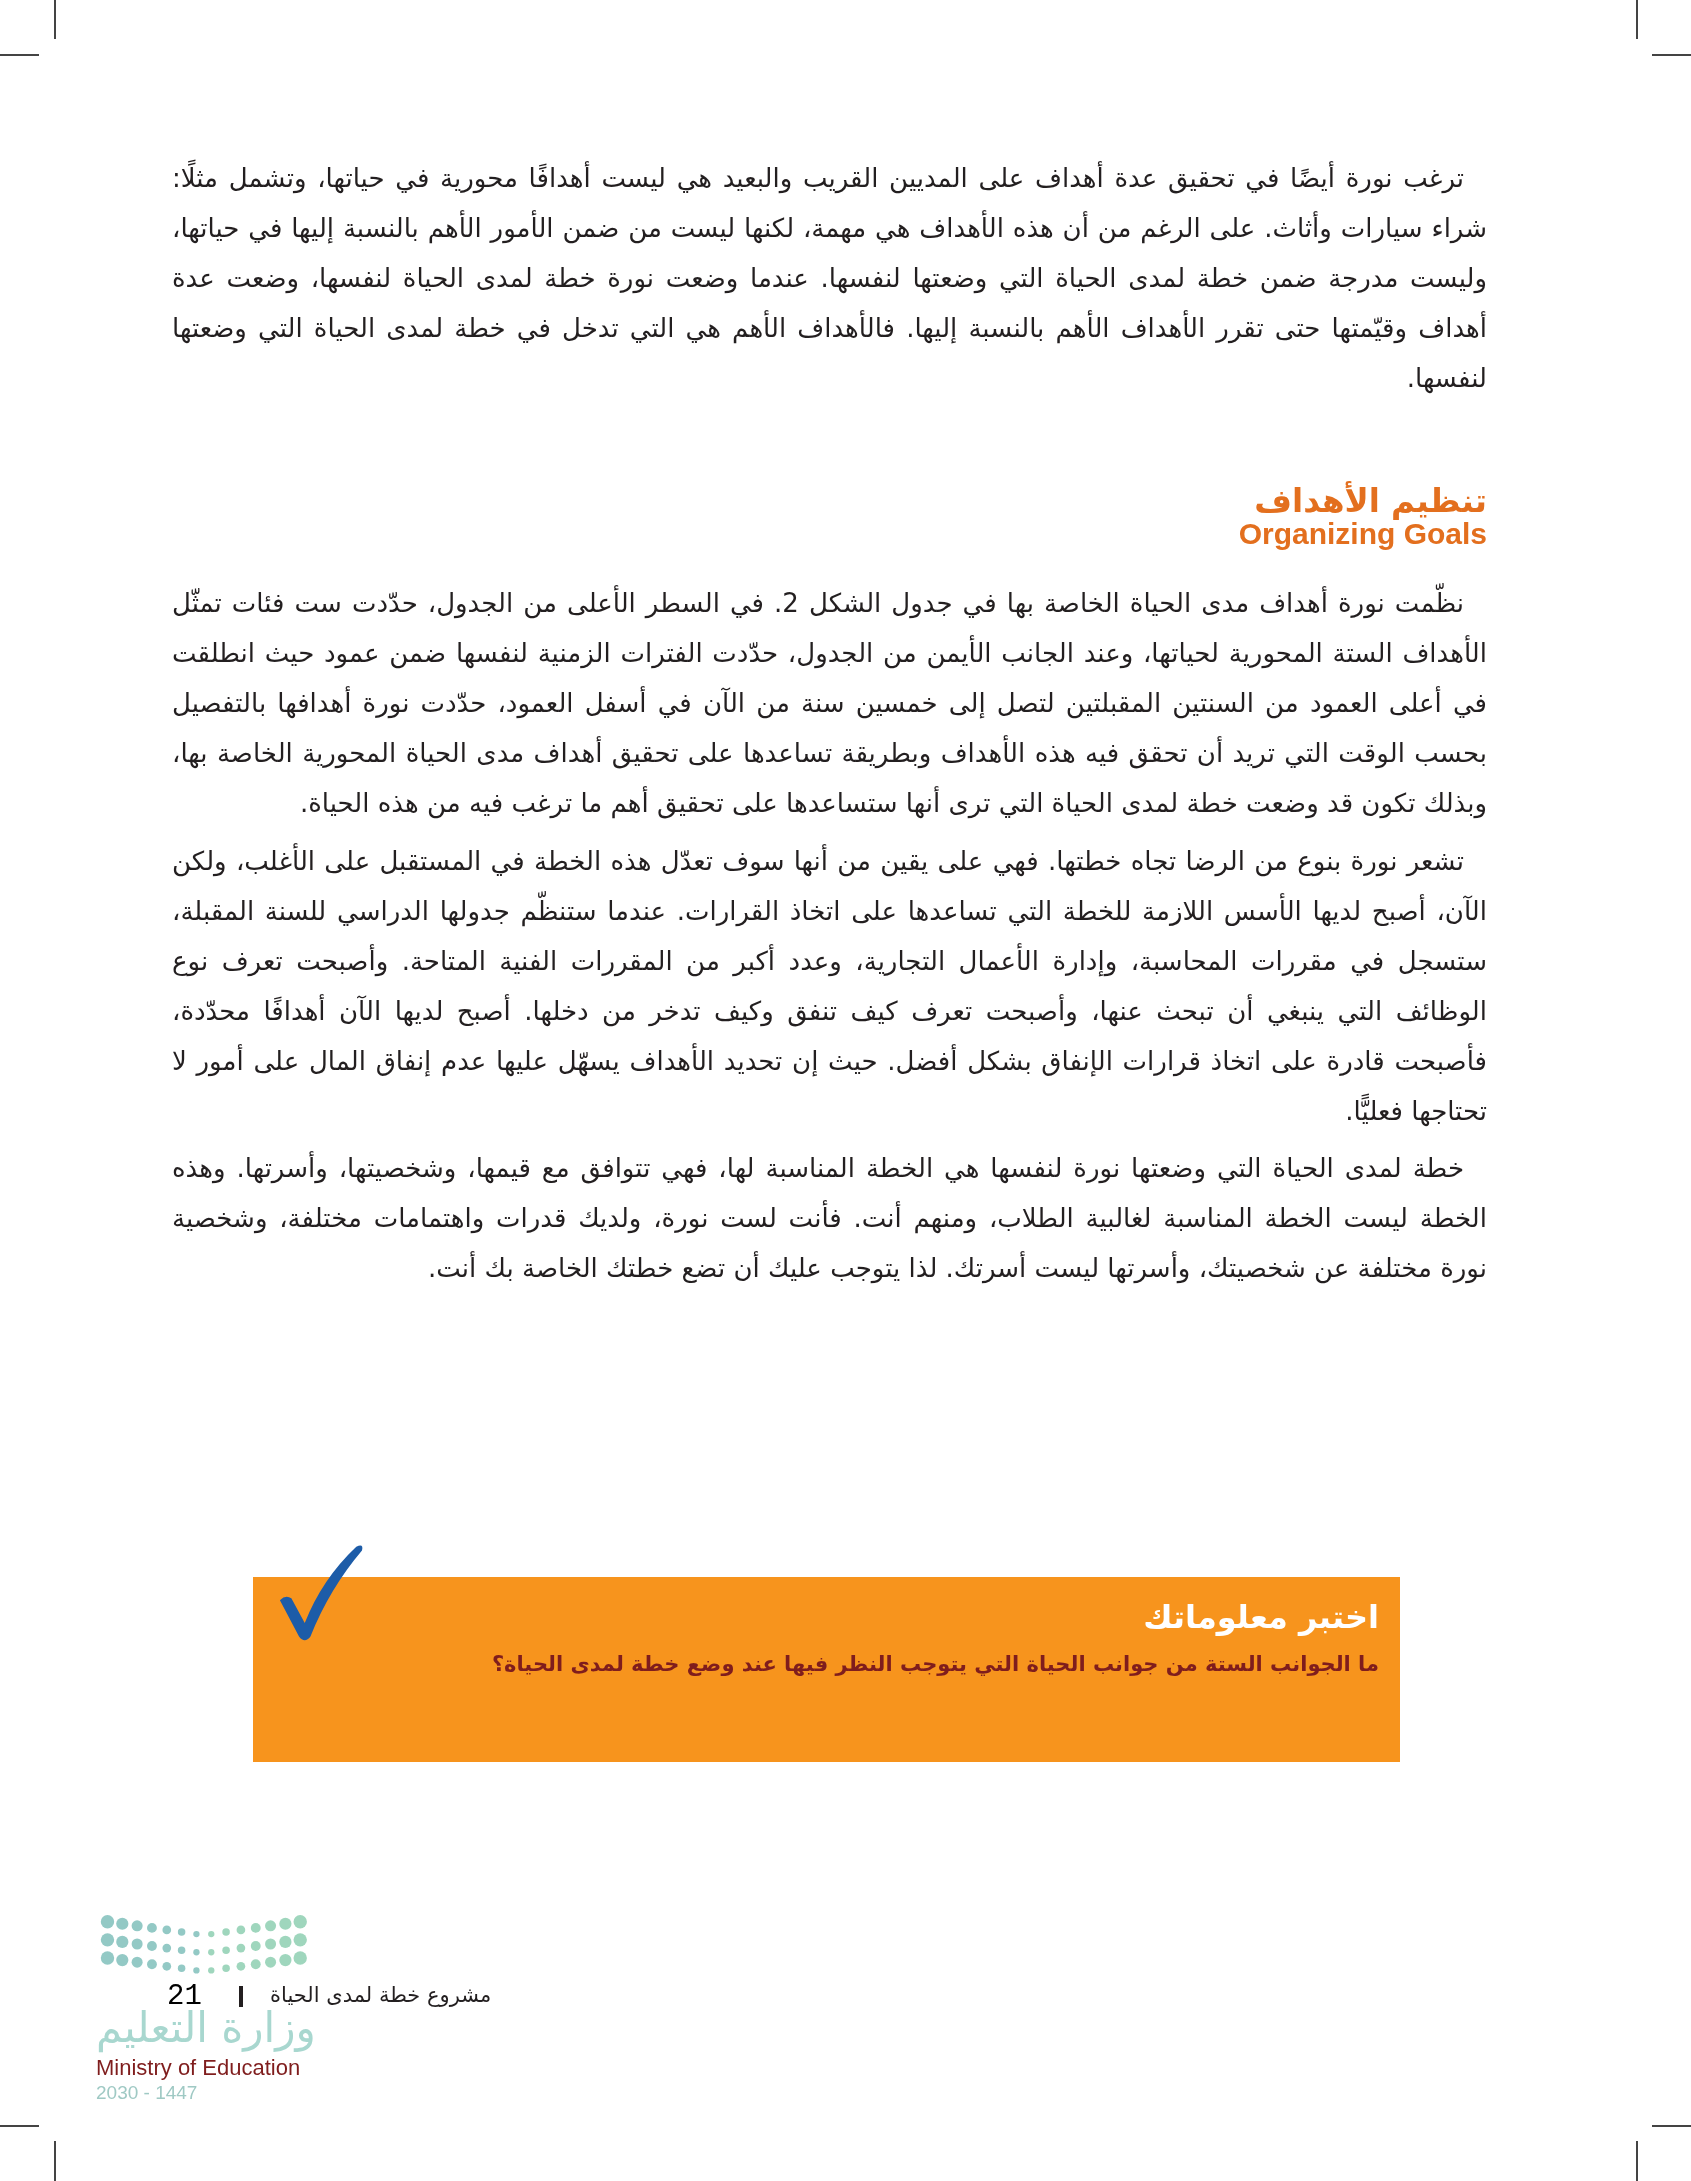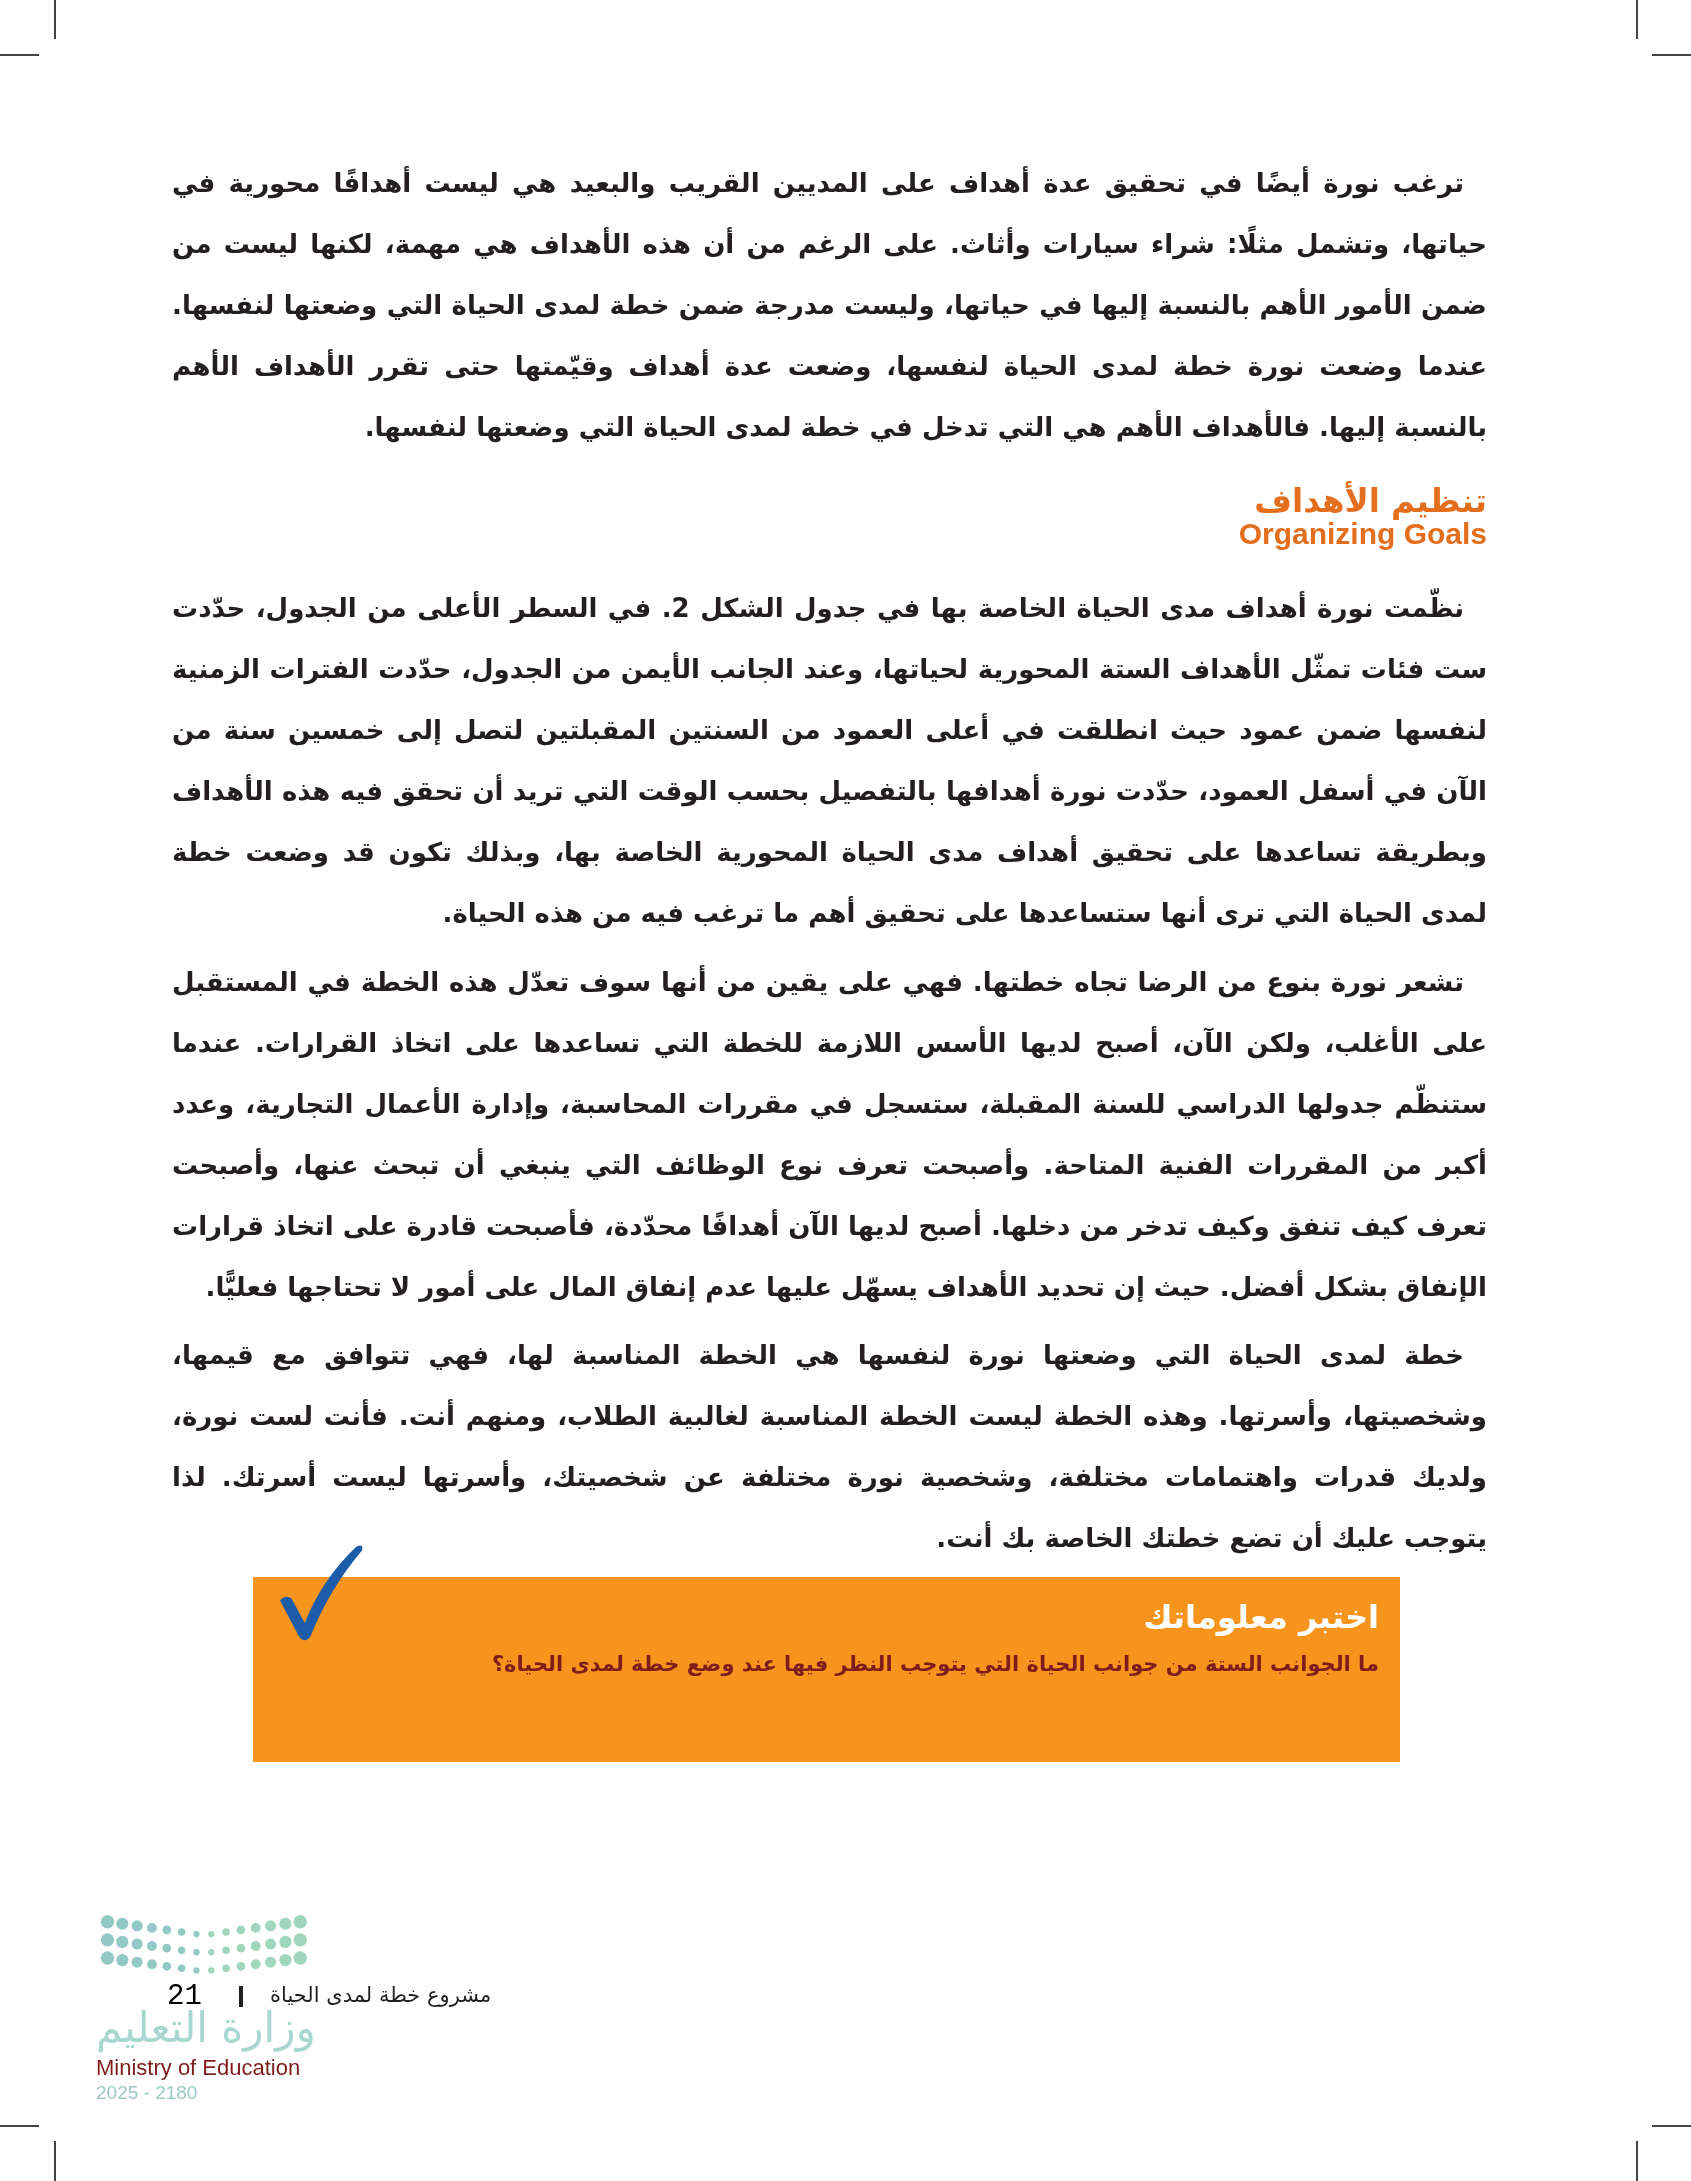--- a/index.html
+++ b/index.html
@@ -1,20 +1,20 @@
 <!DOCTYPE html>
 <html><head>
   <meta charset="utf-8">
   <style>
     html, body { margin:0; padding:0; }
     body { width:1692px; height:2181px; background:#ffffff; position:relative; overflow:hidden;
            font-family:"DejaVu Sans", sans-serif; color:#231f20; }
     .crop { position:absolute; background:#444; }
     .content { position:absolute; left:172px; top:153px; width:1315px; direction:rtl; text-align:justify; }
-    .para { font-size:26px; line-height:61px; margin:0 0 7.6px 0; text-indent:23px; font-weight:bold;
+    .para { font-size:26px; line-height:50px; margin:0 0 7.6px 0; text-indent:23px; font-weight:normal;
             font-family:"DejaVu Sans", sans-serif; letter-spacing:-0.3px; }
     .heading-ar { position:absolute; right:205px; top:466px; font-size:32.5px; color:#e36f1e; font-weight:bold; direction:rtl;margin-top:16px; }
     .heading-en { position:absolute; right:205px; top:517px; font-size:30px; color:#e36f1e; font-weight:bold;
                   font-family:"Liberation Sans", sans-serif; }
     .quiz { position:absolute; left:253px; top:1577px; width:1147px; height:185px; background:#f7941d; direction:rtl; }
     .quiz-title { position:absolute; right:21px; top:21px; font-size:32px; color:#ffffff; font-weight:bold; }
     .quiz-q { position:absolute; right:21px; top:75px; font-size:21px; color:#7f1d1d; font-weight:bold; }
     .check { position:absolute; left:272px; top:1541px; width:96px; height:105px; }
     .logo { position:absolute; left:96px; top:1912px; width:220px; height:72px; }
     .footer-title { position:absolute; left:270px; top:1983px; font-size:21px; color:#231f20; direction:rtl; }
@@ -100,14 +100,14 @@
     <circle cx="213.5" cy="10" r="7" fill="#9fd6bd"></circle>
     <circle cx="213.5" cy="29" r="7" fill="#9fd6bd"></circle>
     <circle cx="213.5" cy="48" r="7" fill="#9fd6bd"></circle>
   </svg>
 
 <div class="footer-title">مشروع خطة لمدى الحياة</div>
 <div class="footer-bar"></div>
 <div class="page-num">21</div>
 <div class="min-ar">وزارة التعليم</div>
 <div class="min-en">Ministry of Education</div>
-<div class="min-year">2025 - 2180</div>
+<div class="min-year">2030 - 1447</div>
 
 
 </body></html>

